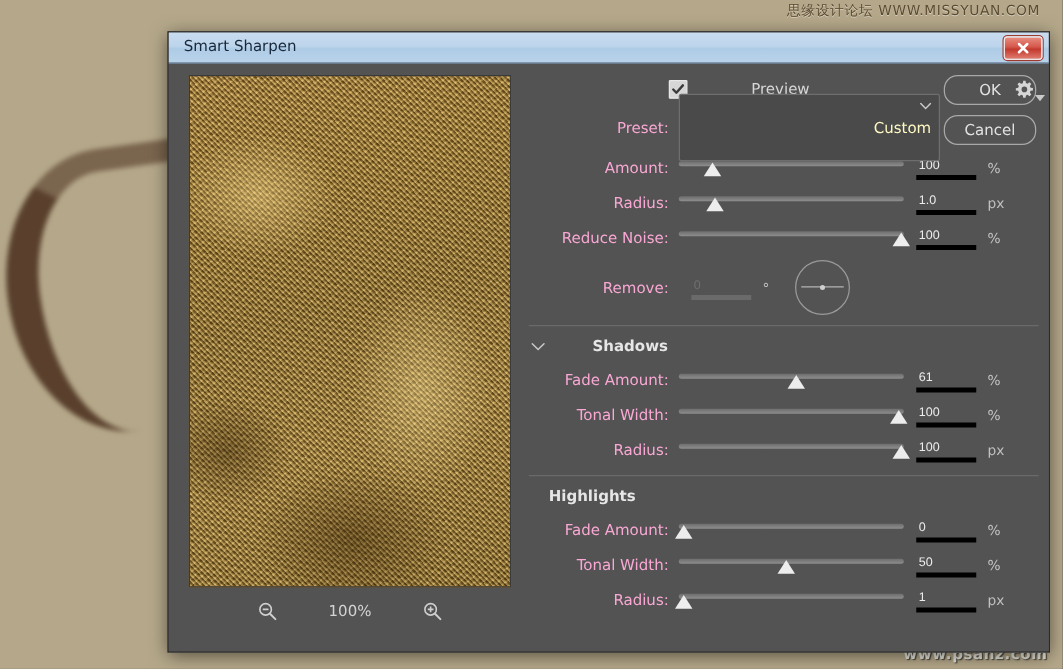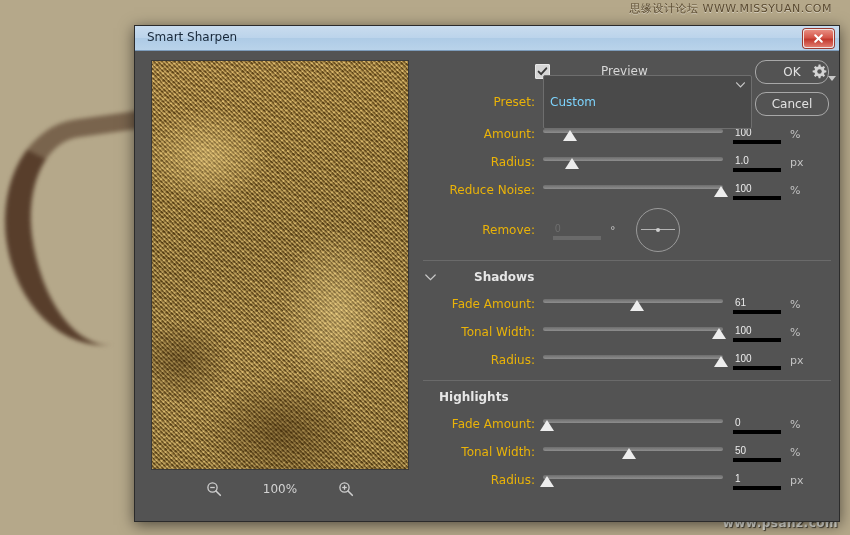--- a/index.html
+++ b/index.html
@@ -76,43 +76,43 @@
   #zoom-bar{position:absolute;left:0;top:418px;width:258px;height:22px;
     display:flex;align-items:center;justify-content:center;gap:38px;}
   .mag{cursor:pointer;display:block;}
   #zoom-level{font-size:12px;color:#d3d3d3;min-width:40px;text-align:center;
     font-family:"DejaVu Sans",sans-serif;}
 
   
   #controls{position:absolute;left:288px;top:9px;right:8px;bottom:6px;}
 
   .row{display:flex;align-items:center;height:24px;margin-bottom:4px;}
-  .lbl{width:112px;text-align:right;padding-right:8px;font-size:12px;color:#eab308;
+  .lbl{width:112px;text-align:right;padding-right:8px;font-size:12px;color:#f9a8d4;
     font-family:"DejaVu Sans",sans-serif;white-space:nowrap;}
 
   
   #preview-row{display:flex;align-items:center;height:22px;padding-left:112px;gap:44px;}
   #preview-check{width:13px;height:13px;background:#d6d6d6;border:1px solid #e8e8e8;
     border-radius:1px;display:flex;align-items:center;justify-content:center;cursor:pointer;}
   #preview-label{font-size:12px;color:#d8d8d8;margin-left:7px;
     font-family:"DejaVu Sans",sans-serif;}
   #gear-wrap{margin-left:120px;position:relative;cursor:pointer;display:flex;align-items:center;}
   #gear-caret{position:absolute;right:-9px;bottom:-2px;}
 
   
   #btn-col{position:absolute;right:4px;top:0;width:72px;}
   .dlg-btn{width:72px;height:22px;border-radius:11px;border:1px solid #a8a8a8;
     background:#535353;color:#e2e2e2;font-size:12px;display:flex;align-items:center;
     justify-content:center;cursor:pointer;margin-bottom:8px;
     font-family:"DejaVu Sans",sans-serif;}
 
   
   .select{height:20px;background:#4a4a4a;border:1px solid #6e6e6e;border-radius:2px;
-    display:flex;align-items:center;padding:16px 6px;font-size:12px;color:#7dd3fc;
-    cursor:pointer;font-family:"DejaVu Sans",sans-serif;position:relative;}
+    display:flex;align-items:center;padding:16px 6px;font-size:12px;color:#fef9c3;
+    cursor:pointer;font-family:"DejaVu Sans",sans-serif;position:relative;justify-content:flex-end;}
   .select .caret{position:absolute;right:6px;top:6px;}
   #preset-select{width:195px;}
   #remove-select{width:108px;}
 
   
   .track{position:relative;height:22px;width:180px;}
   .track .bar{position:absolute;left:0;top:6px;width:100%;height:4px;border-radius:2px;
     background:linear-gradient(180deg,#6d6d6d,#8e8e8e);}
   .track .knob{position:absolute;top:7px;width:0;height:0;
     border-left:7px solid transparent;border-right:7px solid transparent;

